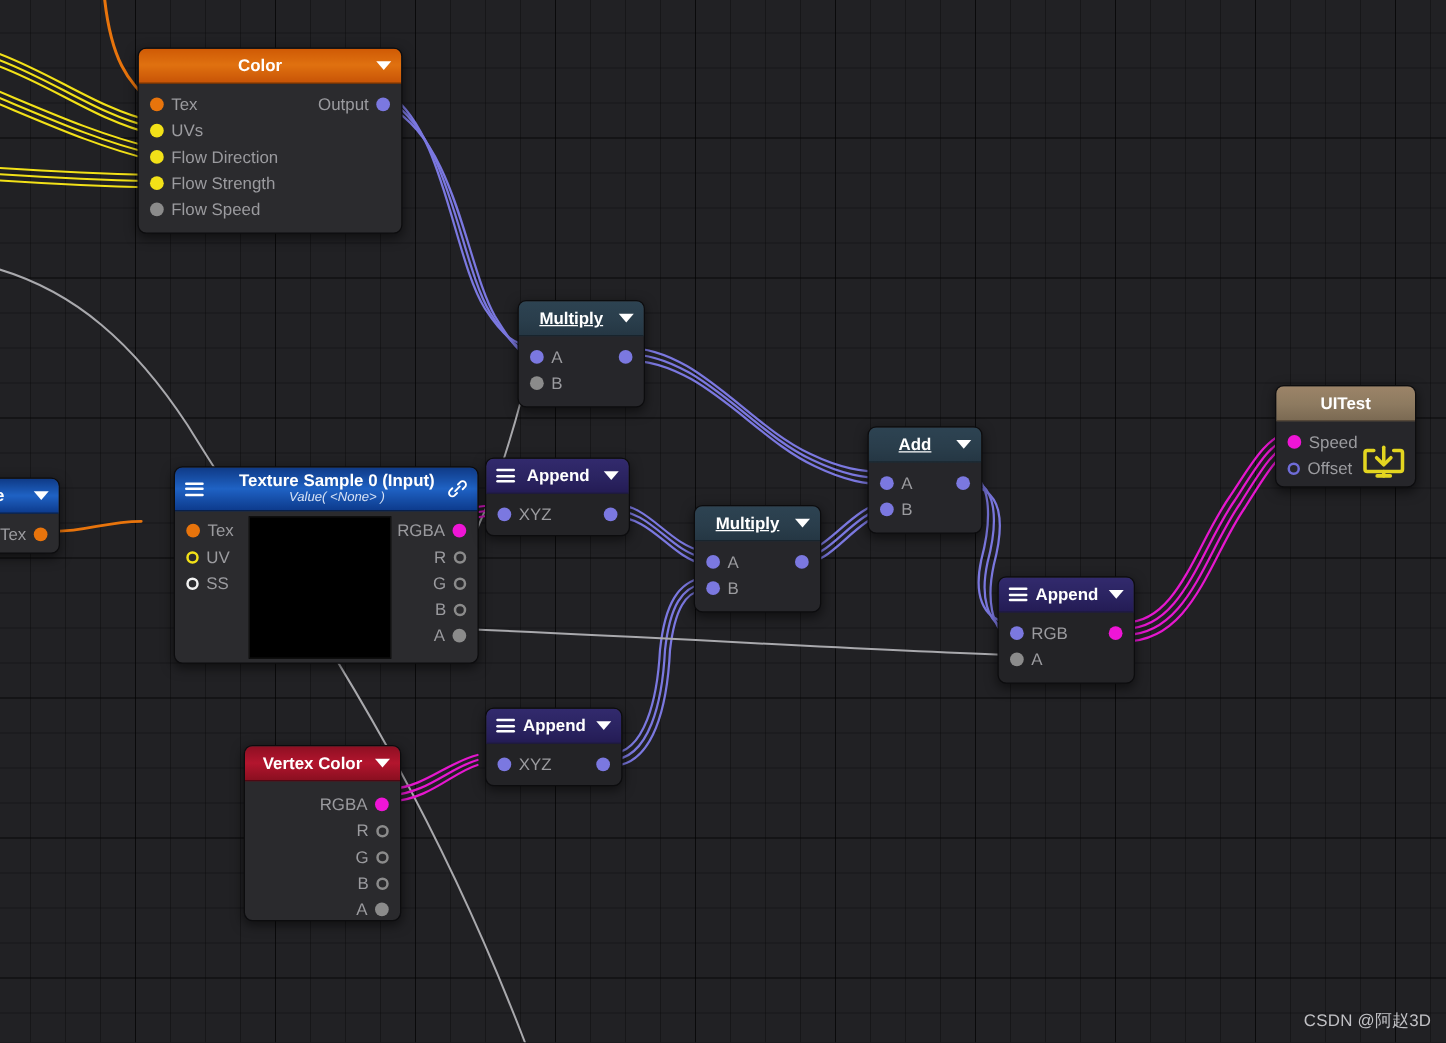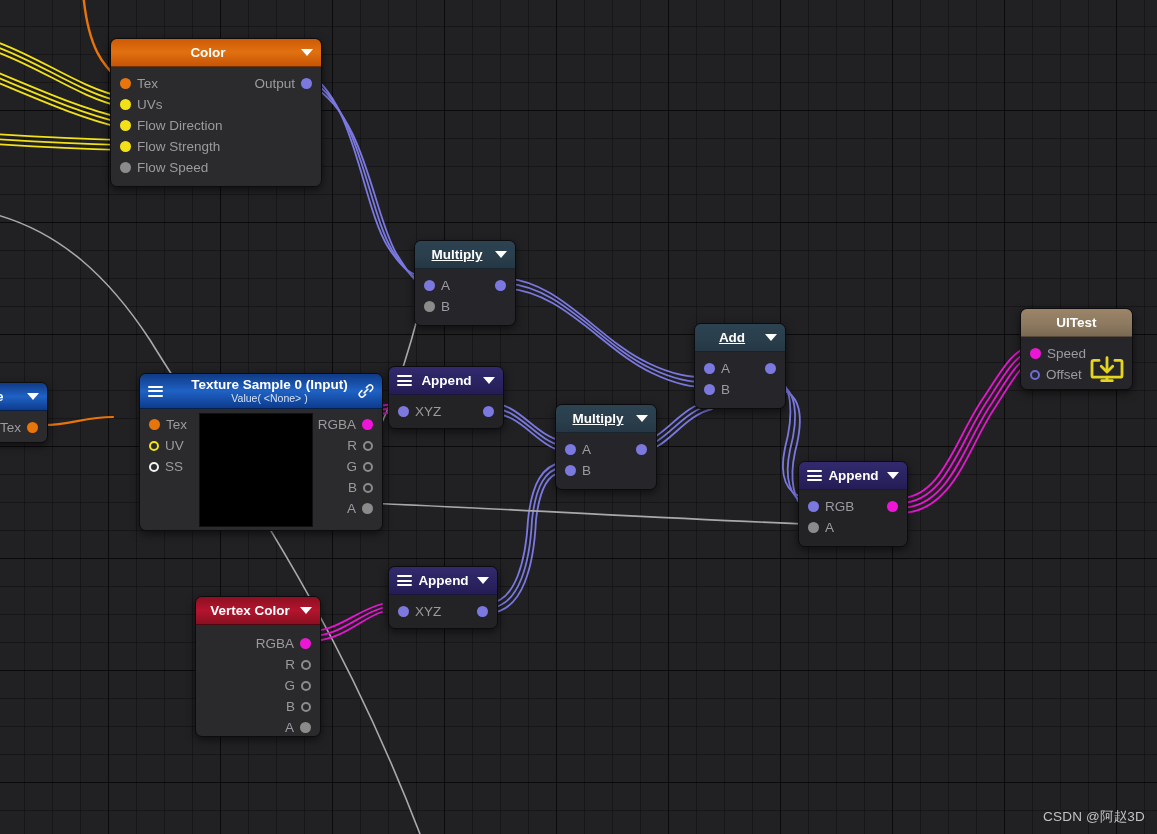--- a/index.html
+++ b/index.html
@@ -88,21 +88,21 @@
 
   
   .n-flow .hdr{background:linear-gradient(180deg,#cf5a05 0%,#e07110 48%,#c85406 100%);}
   .n-flow{background:#2b2b2e;}
   .n-tex .hdr{
     background:linear-gradient(180deg,#0f3a86 0%,#1f62c4 50%,#0d3b8d 100%);
     height:34px;flex-direction:row;
   }
   .n-tex{background:#2b2b2e;}
   .n-tex .tt{display:flex;flex-direction:column;align-items:center;flex:1;line-height:1.02;}
-  .n-tex .sub{font-size:10.5px;font-weight:normal;color:#d6e2f5;margin-top:1px;}
+  .n-tex .sub{font-size:10.5px;font-style:italic;font-weight:normal;color:#d6e2f5;margin-top:1px;}
   .n-math .hdr{background:linear-gradient(180deg,#2d4352 0%,#2a3e4c 55%,#253744 100%);text-decoration:underline;}
   .n-math{background:#26262a;}
   .n-append .hdr{background:linear-gradient(180deg,#322a6d 0%,#2a2360 60%,#241c55 100%);}
   .n-append{background:#232326;}
   .n-vcol .hdr{background:linear-gradient(180deg,#8d0f22 0%,#b3152e 50%,#8a0f20 100%);}
   .n-vcol{background:#2a2a2d;}
   .n-uitest .hdr{background:linear-gradient(180deg,#9c8468 0%,#8d7a60 55%,#7b6a53 100%);}
   .n-uitest{background:#26262a;}
 
   .texprev{
@@ -389,21 +389,21 @@
       <div class="row">
         <span class="pin purple"></span>
         <span class="lbl">B</span>
       </div>
       <div style="position:absolute;right:9px;top:11px;">
         <span class="pin purple" style="display:block;"></span>
       </div>
     </div>
   </div>
 
-  <div class="node n-math" style="left:694px;top:323px;width:90px;">
+  <div class="node n-math" style="left:694px;top:341px;width:90px;">
     <div class="hdr">
       <div class="ttl">Add</div>
       <div class="caret"></div>
     </div>
     <div class="body" style="padding-top:6px;">
       <div class="row">
         <span class="pin purple"></span>
         <span class="lbl">A</span>
       </div>
       <div class="row">

